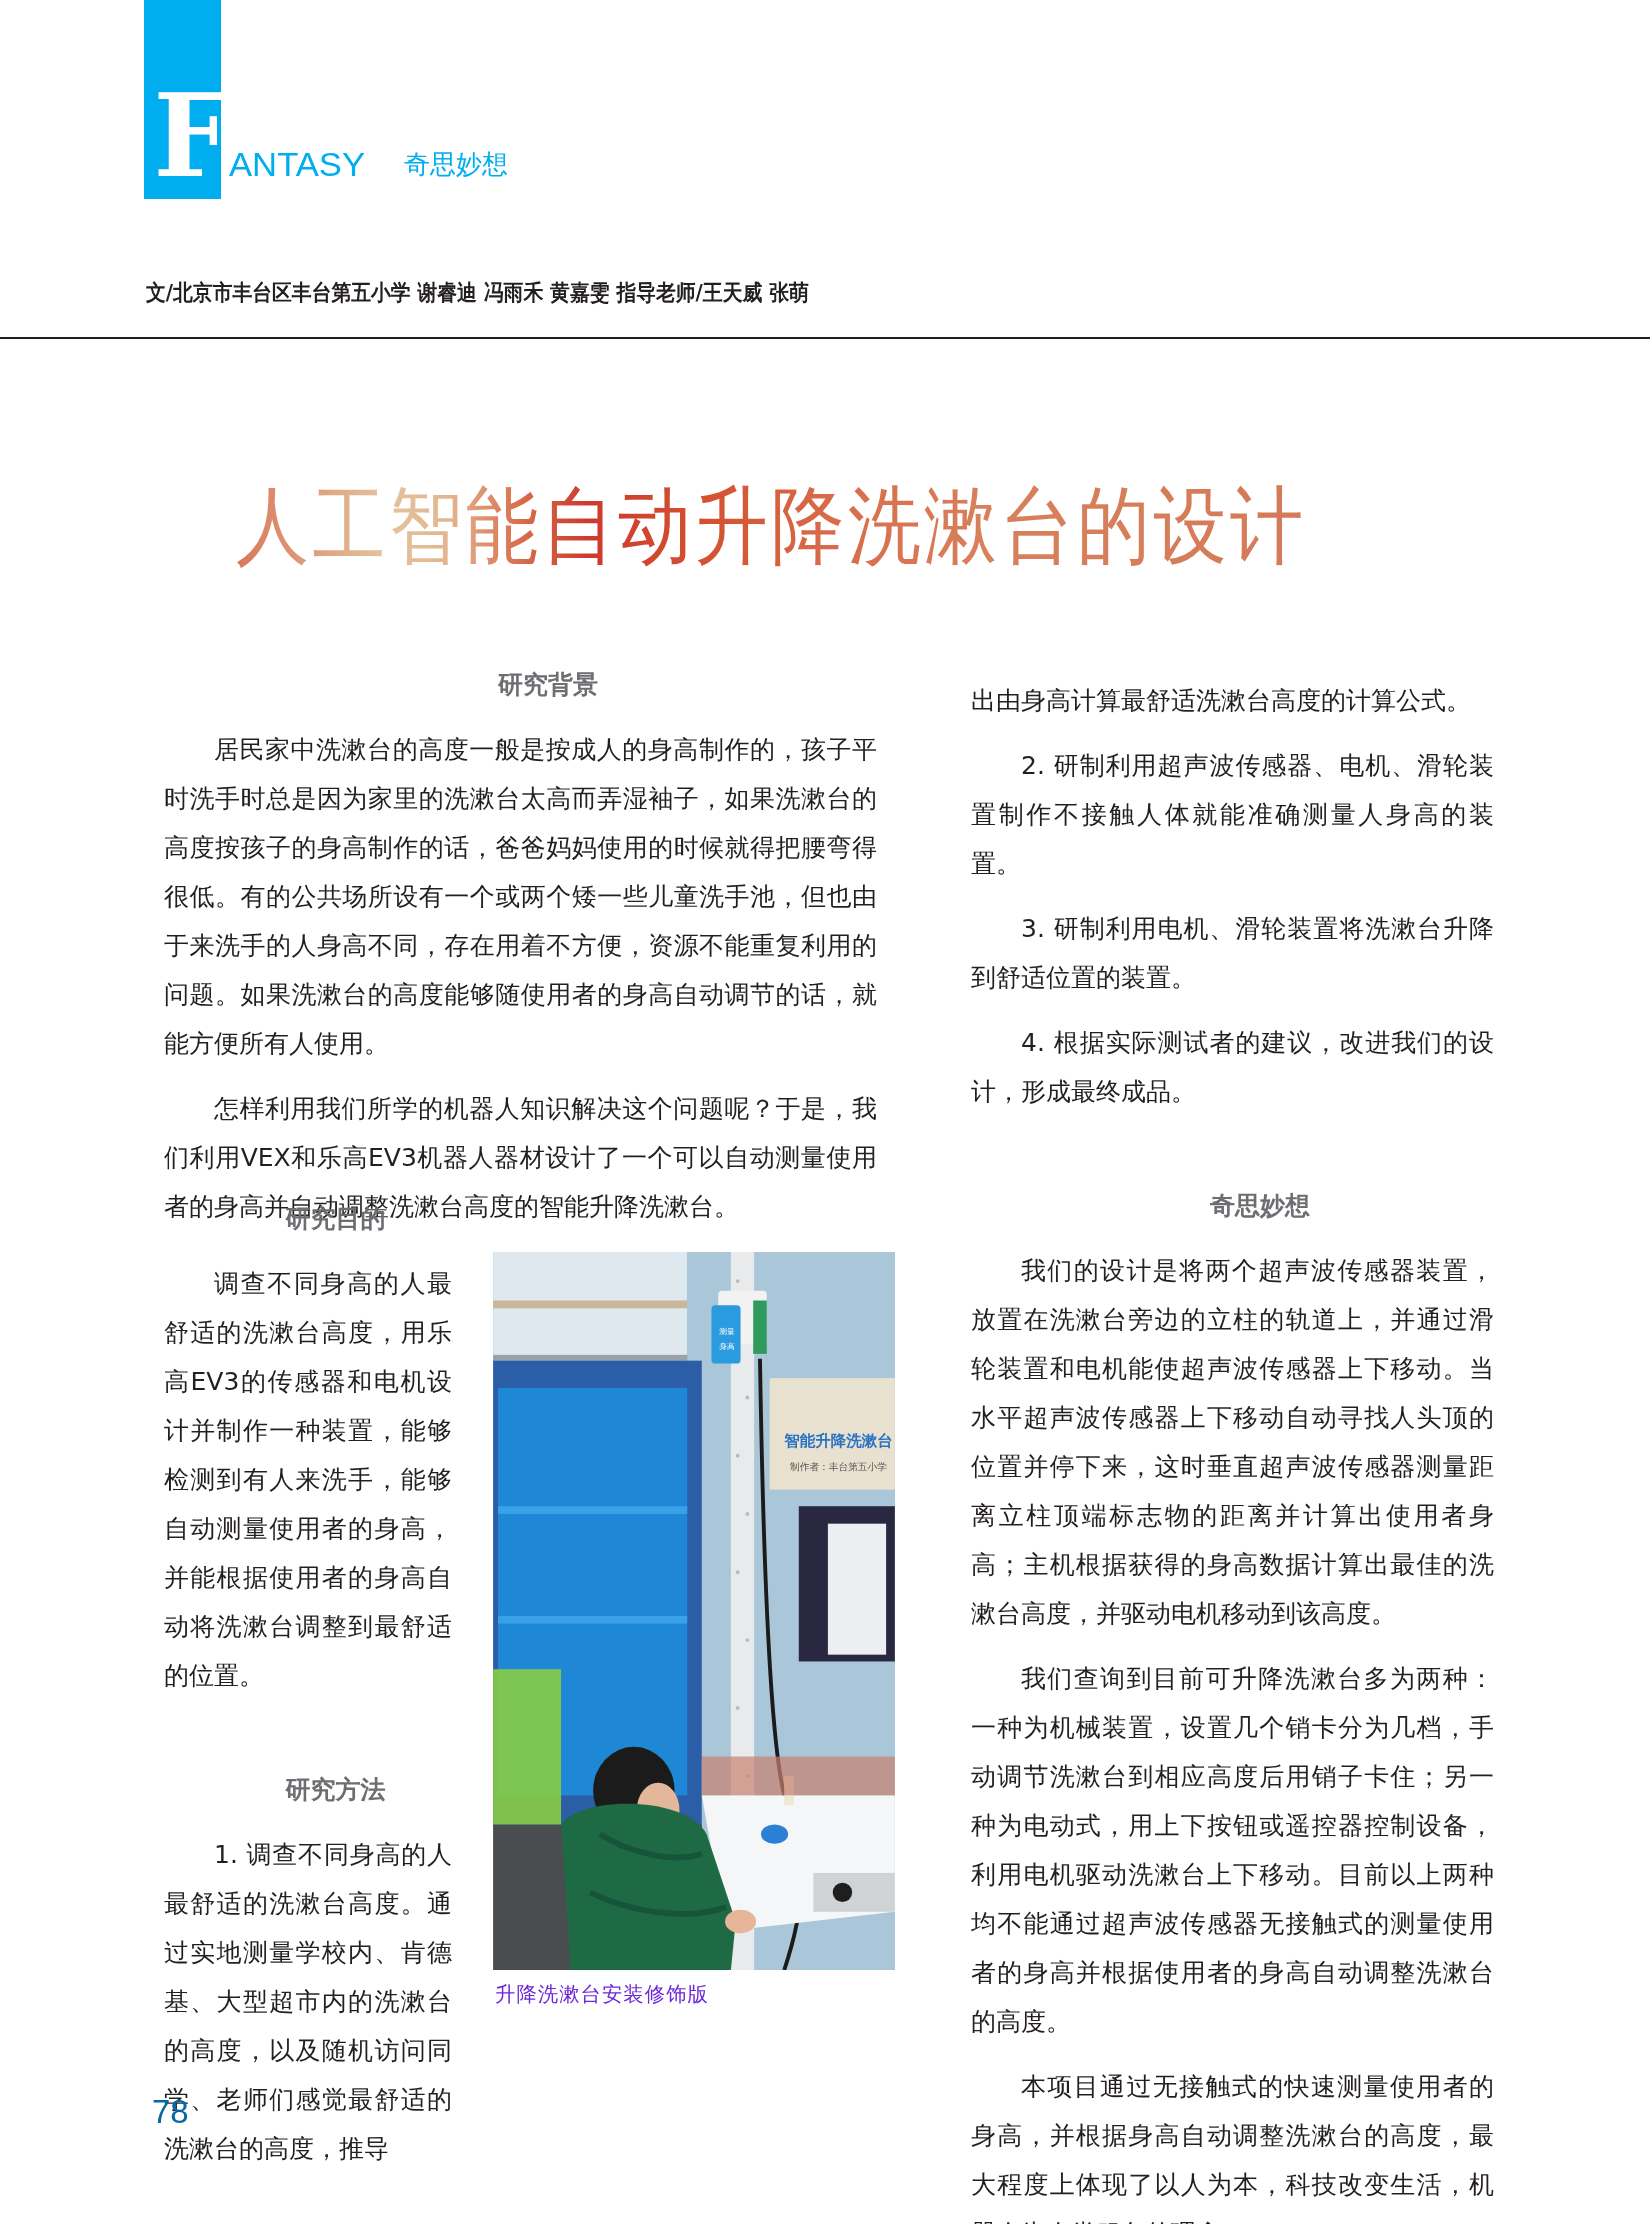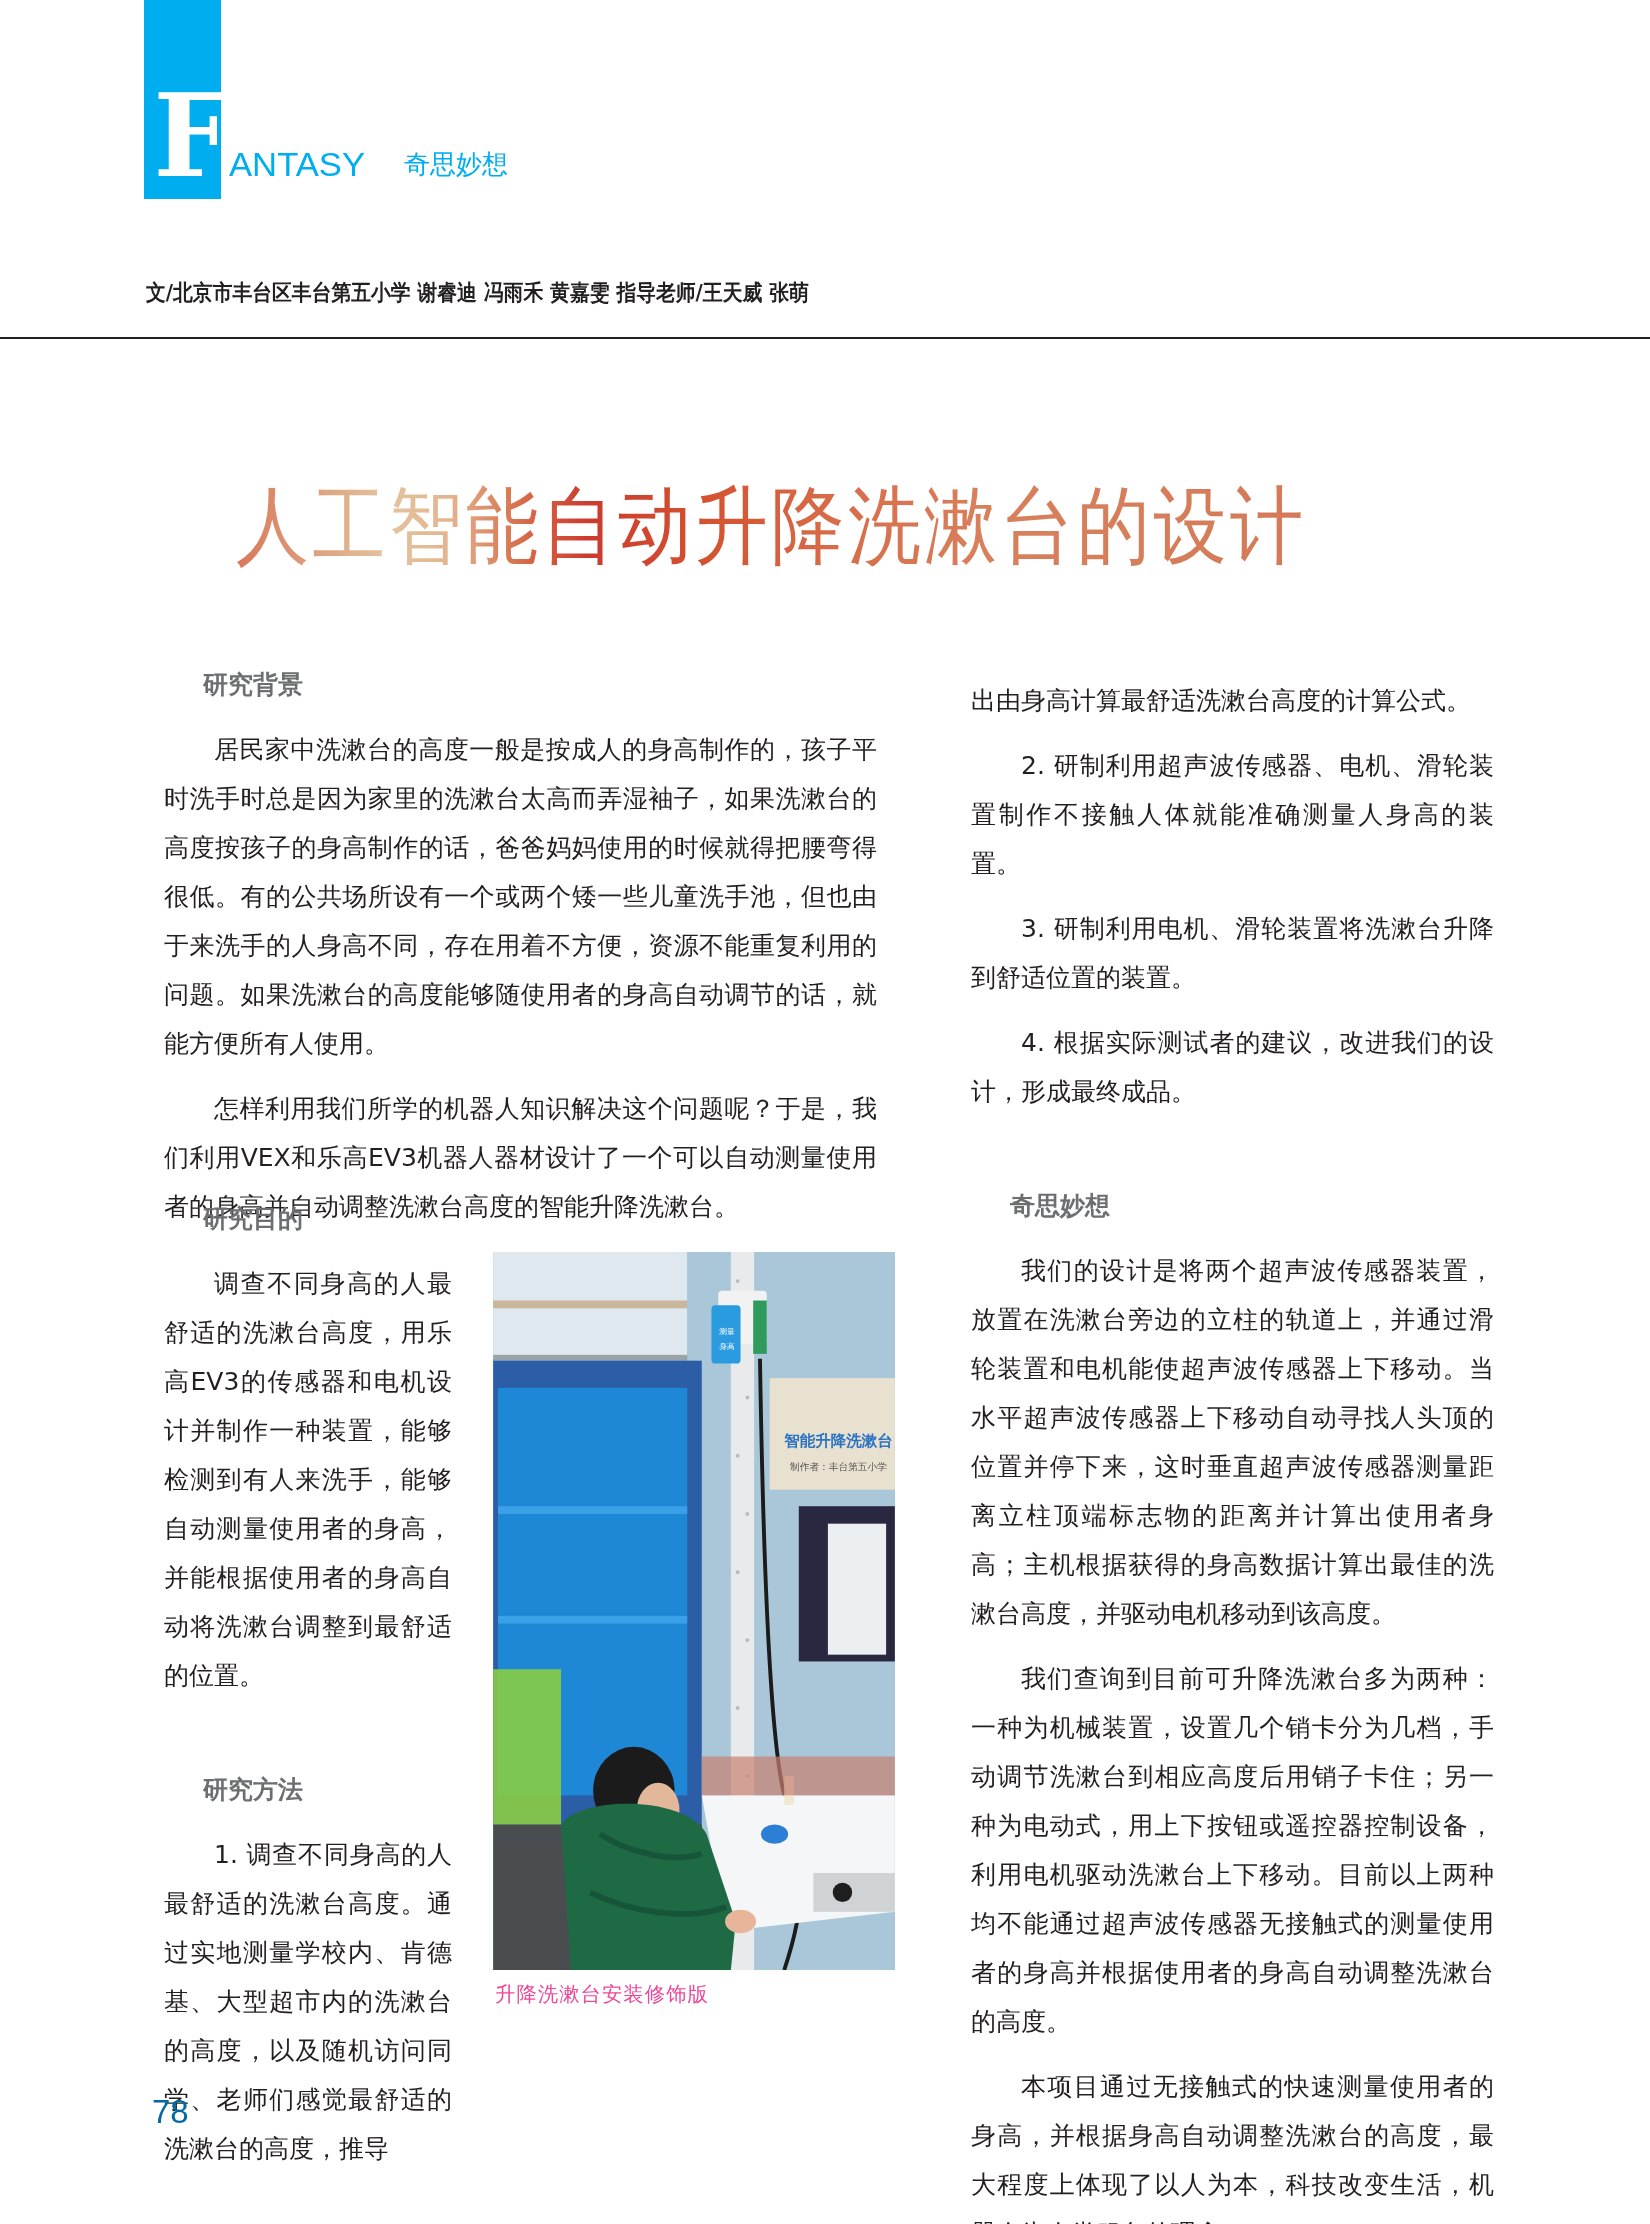--- a/index.html
+++ b/index.html
@@ -43,34 +43,34 @@
     background: linear-gradient(90deg, #d9785a 0%, #e2c49e 14%, #e4b48e 20%, #d66a48 27%, #cc3a2e 33%, #d4522f 44%, #d86a48 55%, #d8805c 70%, #d47a58 100%);
     -webkit-background-clip: text; background-clip: text; color: transparent;
   }
 
   
   .col { font-size: 25px; line-height: 49px; color: #231f20; letter-spacing: 0px; }
   .col p { margin: 16px; text-align: justify; }
   .col .indent { text-indent: 2em; }
   .h {
     font-size: 25px; line-height: 49px; font-weight: bold; color: #6d6e71;
-    padding-left: 2.2em; margin: 0;
+    padding-left: 2.2em; margin: 0; text-align: center;
   }
 
   .left-top { left: 148px; top: 660px; width: 745px; }
   .left-narrow { left: 148px; top: 1194px; width: 320px; }
   .right-col { left: 955px; top: 660px; width: 555px; }
 
   
   .photo {
     left: 493px; top: 1252px; width: 402px; height: 718px; overflow: hidden;
     background: #9fc6db;
   }
   .caption {
-    left: 495px; top: 1980px; font-size: 20.4px; line-height: 29px; color: #ec4899;
+    left: 495px; top: 1980px; font-size: 20.4px; line-height: 29px; color: #6d28d9;
     letter-spacing: 1px;
   }
 
   .page-number {
     left: 152px; top: 2092px; font-family: "Liberation Sans", sans-serif; font-size: 33px;
     line-height: 39px; color: #0369a1;
   }
 </style>
 </head>
 <body>

